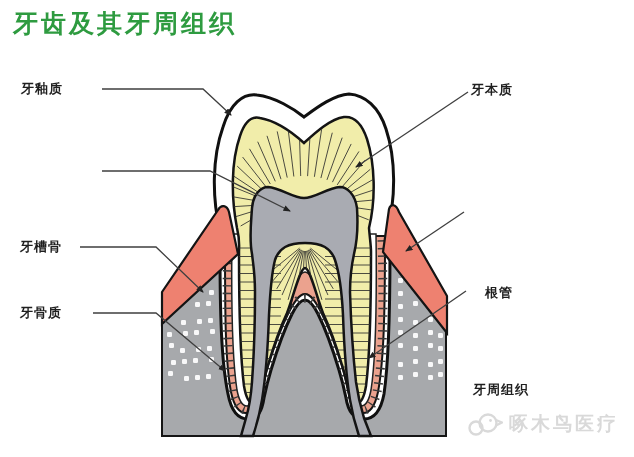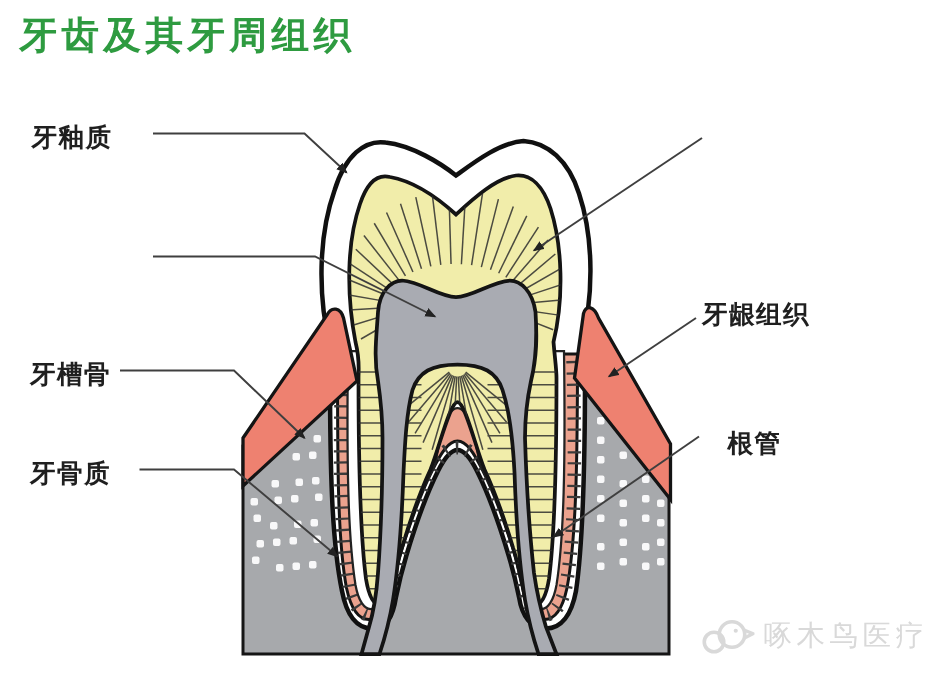--- a/index.html
+++ b/index.html
@@ -1,25 +1,25 @@
 <!DOCTYPE html>
 <html><head>
 <meta charset="utf-8">
 <style>
   html,body{margin:0;padding:0;background:#fff;}
   #stage{position:relative;width:634px;height:457px;background:#ffffff;overflow:hidden;
          font-family:"DejaVu Sans","Liberation Sans",sans-serif;}
   #diagram-svg{position:absolute;left:0;top:0;}
-  .lbl{position:absolute;font-size:17px;font-weight:700;color:var(--label-color,#1f1f1f);
+  .lbl{position:absolute;font-size:13px;font-weight:700;color:var(--label-color,#1f1f1f);
        letter-spacing:1px;white-space:nowrap;}
   #page-title{position:absolute;left:13px;top:7px;font-size:25px;font-weight:700;
        color:var(--title-color,#2e9b40);letter-spacing:3px;}
   #watermark{position:absolute;left:465px;top:409px;display:flex;align-items:center;gap:6px;
        color:var(--wm-color,#d9d9d9);}
-  #watermark .wm-text{font-size:19px;font-weight:400;letter-spacing:3px;}
+  #watermark .wm-text{font-size:19px;font-weight:700;letter-spacing:3px;}
 </style>
 </head>
 <body>
 
 <div id="stage" style="--title-color: #2e9b40; --label-color: #1f1f1f; --wm-color: #d9d9d9;">
 
   <svg id="diagram-svg" width="634" height="457" viewBox="0 0 634 457">
     <defs>
       <marker id="ah" markerWidth="9" markerHeight="8" refX="6.5" refY="3" orient="auto" markerUnits="userSpaceOnUse">
         <path d="M0,0 L7.5,3 L0,6 Z" fill="#222"></path>
@@ -235,22 +235,23 @@
       <polyline points="464,212 406,251" marker-end="url(#ah)"></polyline>
       <polyline points="466,291 369,358" marker-end="url(#ah)"></polyline>
     </g>
   </svg>
 
   <div id="page-title">牙齿及其牙周组织</div>
 
   <div class="lbl" style="left:21px;top:80px">牙釉质</div>
   <div class="lbl" style="left:20px;top:304px">牙骨质</div>
   <div class="lbl" style="left:20px;top:238px">牙槽骨</div>
-  <div class="lbl" style="left:468px;top:198px">牙龈组织</div>
+  <div class="lbl" style="left:471px;top:81px">牙本质</div>
   <div class="lbl" style="left:485px;top:284px">根管</div>
+  <div class="lbl" style="left:473px;top:381px">牙周组织</div>
 
   <div id="watermark">
     <svg width="38" height="30" viewBox="0 0 38 30">
       <circle cx="11" cy="19" r="6.5" fill="none" stroke="#d9d9d9" stroke-width="2.4"></circle>
       <circle cx="23" cy="14" r="8.5" fill="none" stroke="#d9d9d9" stroke-width="2.4"></circle>
       <path d="M31,11 l6,2.5 -6,3" fill="none" stroke="#d9d9d9" stroke-width="2.2"></path>
       <circle cx="25.5" cy="11.5" r="1.4" fill="#d9d9d9"></circle>
     </svg>
     <span class="wm-text">啄木鸟医疗</span>
   </div>

